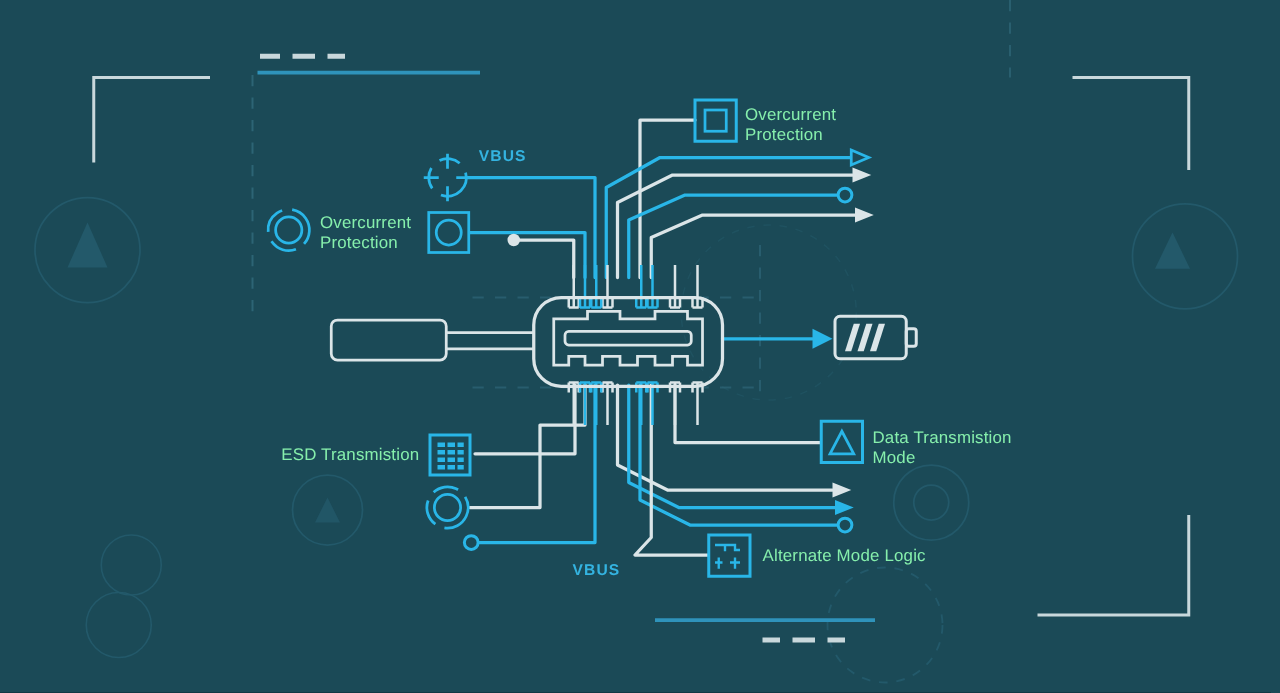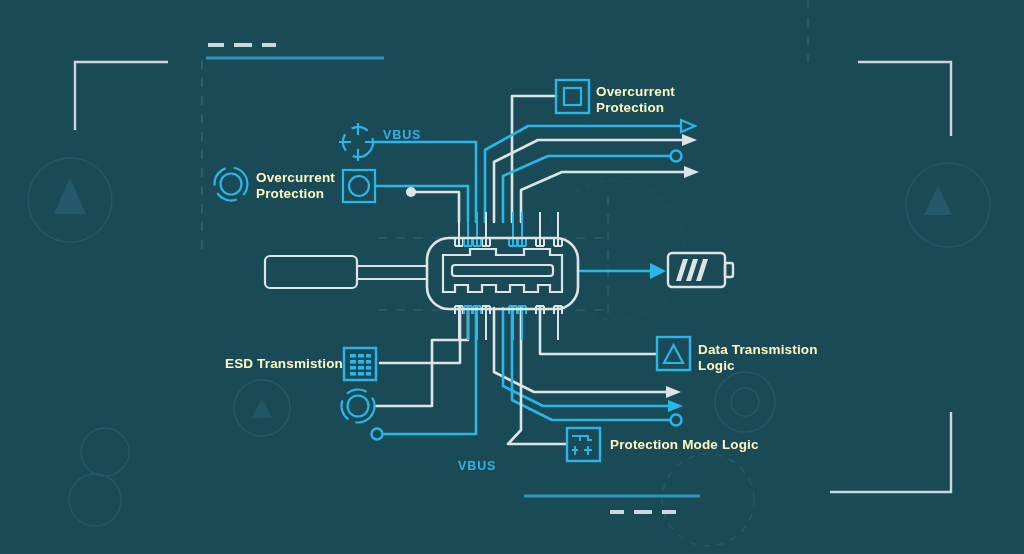--- a/index.html
+++ b/index.html
@@ -3,24 +3,24 @@
 <meta charset="utf-8">
 <style>
   html,body{margin:0;padding:0;background:#0d2f39;}
   body{font-family:"Liberation Sans",sans-serif;}
   #stage{
     position:relative;width:1024px;height:554px;overflow:hidden;
     background:#1b4a57;
   }
   #stage svg{position:absolute;left:0;top:0;}
   .lbl{
-    position:absolute;color:#fef9c3;font-size:13.5px;line-height:15.5px;
-    font-weight:700;letter-spacing:.15px;white-space:pre-line;
+    position:absolute;color:#86efac;font-size:13.5px;line-height:15.5px;
+    font-weight:400;letter-spacing:.15px;white-space:pre-line;
   }
-  .lbl.cy{color:#34b3e0;font-size:12.5px;font-weight:700;letter-spacing:.9px;margin-top:10px;}
+  .lbl.cy{color:#34b3e0;font-size:12.5px;font-weight:700;letter-spacing:.9px;}
 </style>
 </head>
 <body>
 
 <div id="stage">
 
   <svg width="1024" height="554">
     <g stroke="#23596a" fill="none">
       <circle cx="70" cy="200" r="42" stroke-width="1.4"></circle>
       <circle cx="948" cy="205" r="42" stroke-width="1.4"></circle>
@@ -233,21 +233,21 @@
 
   <div class="lbl" style="left:256px;top:170px;">Overcurrent
 Protection</div>
 
   <div class="lbl" style="left:596px;top:84px;">Overcurrent
 Protection</div>
 
   <div class="lbl" style="left:225px;top:356px;">ESD Transmistion</div>
 
   <div class="lbl" style="left:698px;top:342px;">Data Transmistion
-Logic</div>
-
-  <div class="lbl" style="left:610px;top:437px;">Protection Mode Logic</div>
+Mode</div>
+
+  <div class="lbl" style="left:610px;top:437px;">Alternate Mode Logic</div>
 
   <div class="lbl cy" style="left:383px;top:118px;">VBUS</div>
 
   <div class="lbl cy" style="left:458px;top:449px;">VBUS</div>
 
 </div>
 
 </body></html>

